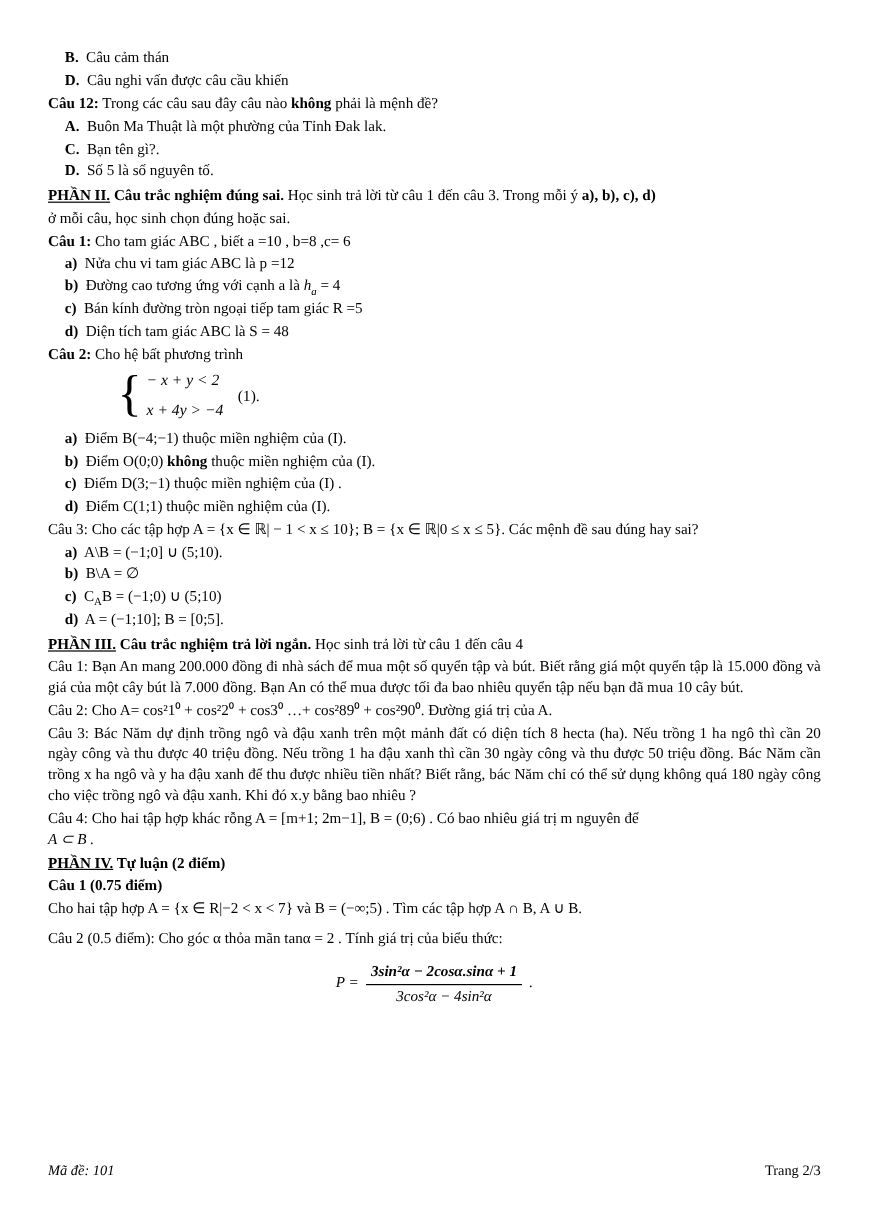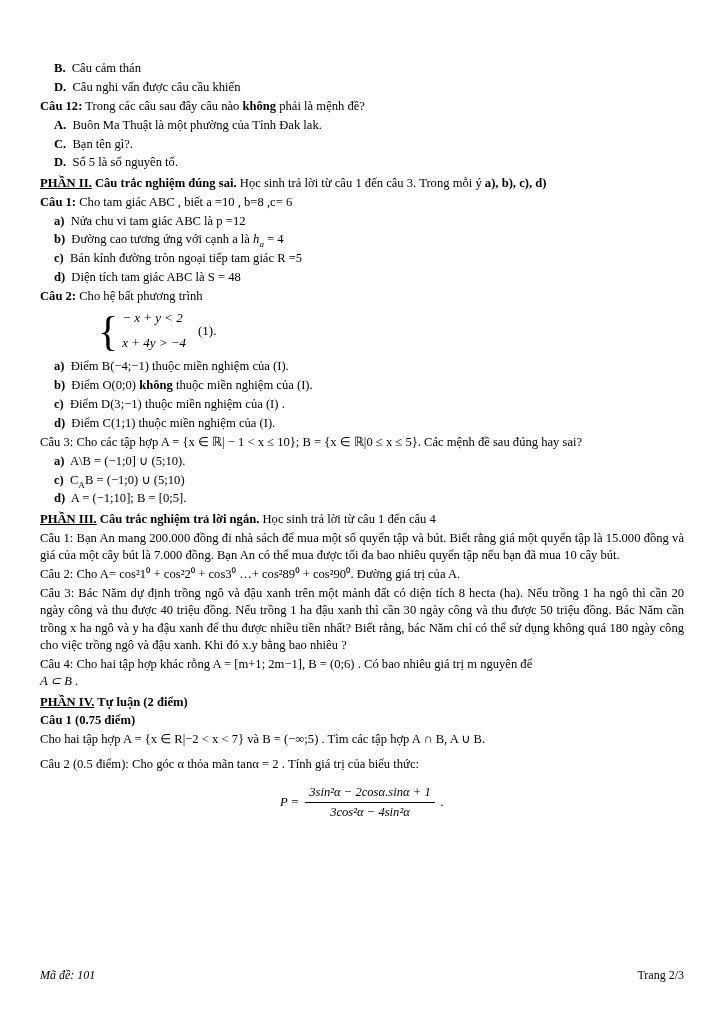--- a/index.html
+++ b/index.html
@@ -13,21 +13,21 @@
     font-family: "Liberation Serif", serif;
     color: #000000;
     font-size: 12.6px;
     line-height: 1.38;
   }
   .page {
     position: relative;
     width: 720px;
     min-height: 1024px;
     box-sizing: border-box;
-    padding: 60px 36px 40px 40px;
+    padding: 40px 36px 40px 40px;
   }
   .opt {
     margin: 0 0 1.5px 0;
     padding-left: 14px;
   }
   .opt b, .lbl { font-weight: bold; }
   .opt .lbl { margin-right: 3px; }
   .q {
     margin: 0 0 1.5px 0;
   }
@@ -80,20 +80,21 @@
   .frac {
     display: inline-flex;
     flex-direction: column;
     align-items: center;
     vertical-align: middle;
     margin: 0 3px;
   }
   .frac .num {
     padding: 0 4px 1px 4px;
     border-bottom: 1px solid #000;
+    font-weight: bold;
   }
   .frac .den {
     padding: 1px 4px 0 4px;
   }
   .centerblock {
     text-align: center;
     margin: 10px 0 6px 0;
     font-style: italic;
   }
   .footer {
@@ -135,20 +136,23 @@
     <span class="lbl">C.</span>
     <span>Bạn tên gì?.</span>
   </div>
   <div class="opt">
     <span class="lbl">D.</span>
     <span>Số 5 là số nguyên tố.</span>
   </div>
 
   <div class="sect">
     <span class="u">PHẦN II.</span><span class="sb"> Câu trắc nghiệm đúng sai.</span><span> Học sinh trả lời từ câu 1 đến câu 3. Trong mỗi ý </span><b>a), b), c), d)</b>
+  </div>
+  <div class="para">
+    <span>ở mỗi câu, học sinh chọn đúng hoặc sai.</span>
   </div>
 
   <div class="q">
     <span class="qlbl">Câu 1:</span>
     <span>Cho tam giác ABC , biết a =10 , b=8 ,c= 6</span>
   </div>
   <div class="opt">
     <span class="lbl">a)</span>
     <span>Nửa chu vi tam giác ABC là p =12</span>
   </div>
@@ -197,20 +201,24 @@
 
   <div class="para">
     <span class="qlbl">Câu 3:</span>
     <span>Cho các tập hợp A = {x ∈ ℝ| − 1 &lt; x ≤ 10}; B = {x ∈ ℝ|0 ≤ x ≤ 5}. Các mệnh đề sau đúng hay sai?</span>
   </div>
   <div class="opt">
     <span class="lbl">a)</span>
     <span>A\B = (−1;0] ∪ (5;10).</span>
   </div>
   <div class="opt">
+    <span class="lbl">b)</span>
+    <span>B\A = ∅</span>
+  </div>
+  <div class="opt">
     <span class="lbl">c)</span>
     <span>C</span><sub>A</sub><span>B = (−1;0) ∪ (5;10)</span>
   </div>
   <div class="opt">
     <span class="lbl">d)</span>
     <span>A = (−1;10]; B = [0;5].</span>
   </div>
 
   <div class="sect">
     <span class="u">PHẦN III.</span><span class="sb"> Câu trắc nghiệm trả lời ngắn.</span><span> Học sinh trả lời từ câu 1 đến câu 4</span>

